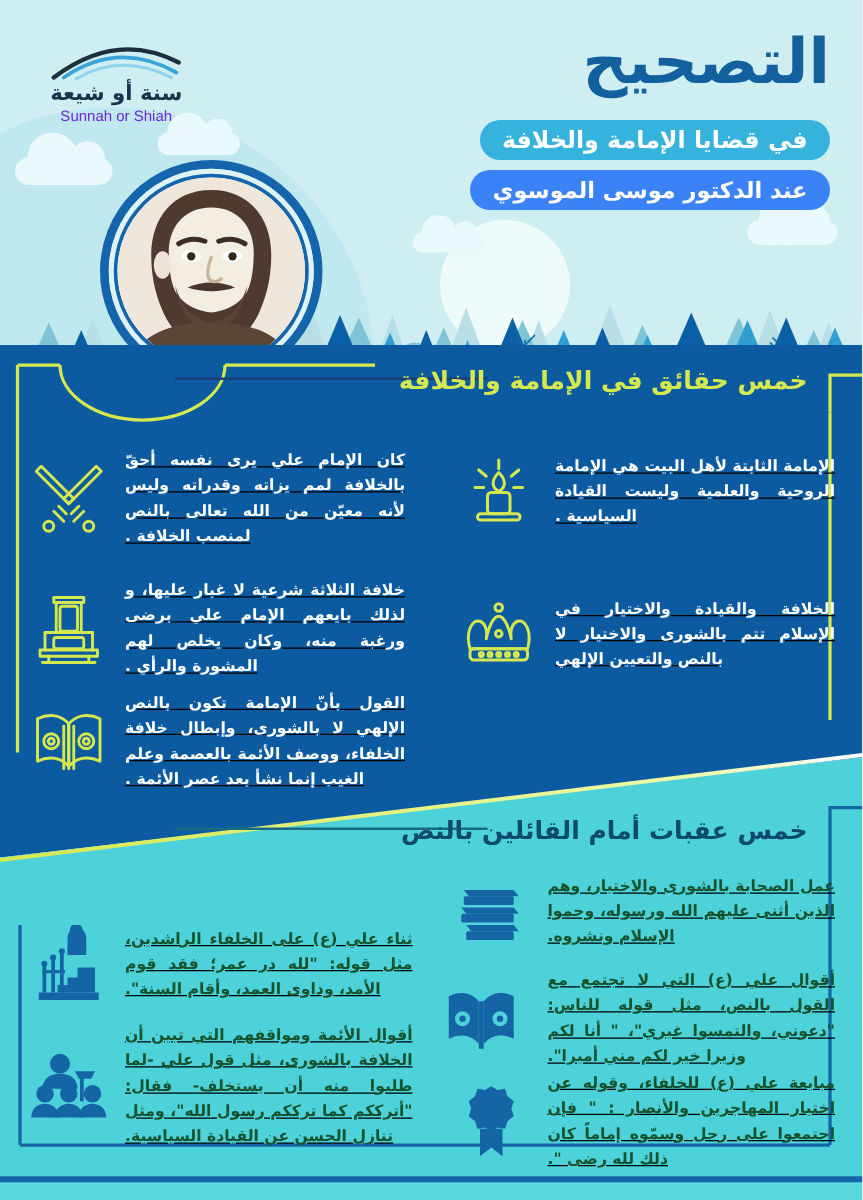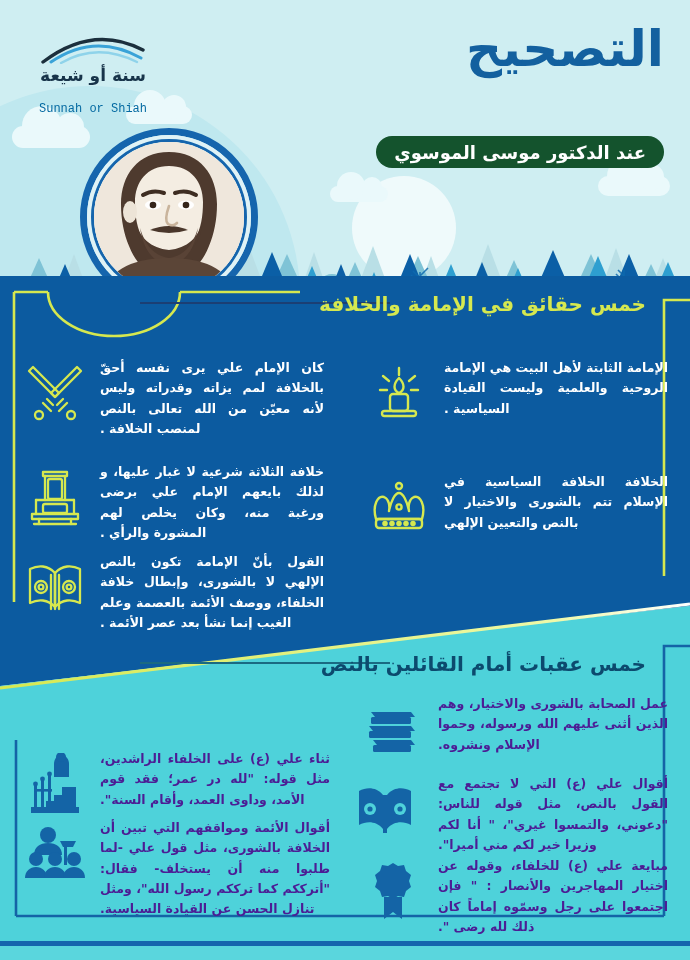--- a/index.html
+++ b/index.html
@@ -51,40 +51,40 @@
   }
 
   
   .logo { position: absolute; left: 28px; top: 28px; width: 130px; text-align: center; }
   .logo-arcs { position: relative; width: 112px; height: 36px; margin: 0 auto 2px; }
   .logo-arcs svg { display: block; }
   .logo-ar {
     font-size: 17px; color: #18344a; line-height: 1.1; direction: rtl;
     font-weight: bold; letter-spacing: -0.5px;
   }
-  .logo-en { font-size: 12px; color: #0369a1; font-family: Liberation Mono, monospace; margin-top: 17px; }
+  .logo-en { font-size: 12px; color: #6d28d9; font-family: Liberation Sans, sans-serif; margin-top: 1px; }
 
   
   .title-main {
     position: absolute; right: 26px; top: 24px;
     font-size: 50px; font-weight: bold; color: #13609f;
     direction: rtl; letter-spacing: 1px; line-height: 1;
   }
   .pill {
     position: absolute; direction: rtl; border-radius: 18px;
     font-weight: bold; color: #ffffff; display: flex; align-items: center;
     justify-content: flex-start; padding: 0 18px; white-space: nowrap;
   }
   .pill-blue {
     right: 26px; top: 96px; height: 32px; font-size: 19px;
     background: #35b3dd;
   }
   .pill-green {
     right: 26px; top: 136px; height: 32px; font-size: 18px;
-    background: #14532d;
+    background: #3b82f6;
   }
 
   
   .forest { position: absolute; left: 0; top: 196px; width: 690px; height: 124px; overflow: hidden; }
 
   
   .panel-blue {
     position: absolute; left: 0; top: 276px; width: 690px; height: 410px;
     background: #0c5ba0;
     clip-path: polygon(0 0, 690px 0, 690px 330px, 0 410px);
@@ -111,45 +111,45 @@
   }
   .sec-rule.r1 { right: 300px; top: 302px; width: 250px; background: #1b3f74; }
   .sec-rule.r2 { right: 300px; top: 662px; width: 250px; background: #1a6a82; }
 
   
   .bracket { position: absolute; pointer-events: none; }
 
   
   .item {
     position: absolute; display: flex; flex-direction: row-reverse;
-    align-items: flex-start; direction: rtl; gap: 12px;
+    align-items: center; direction: rtl; gap: 12px; text-decoration: underline;
   }
   .item .ico {
     flex: 0 0 auto; width: 66px; height: 70px;
     display: flex; align-items: center; justify-content: center;
   }
   .item .txt {
     direction: rtl; text-align: justify; text-align-last: left;
     font-size: 12.5px; line-height: 1.62; font-weight: bold;
   }
   .blue-item .txt { color: #ffffff; width: 224px; }
-  .teal-item .txt { color: #4c1d95; width: 230px; }
+  .teal-item .txt { color: #14532d; width: 230px; }
 
   
   .bi-r1 { right: 22px; top: 358px; }
   .bi-r2 { right: 22px; top: 472px; }
   .bi-l1 { left: 22px;  top: 358px; }
   .bi-l2 { left: 22px;  top: 462px; }
   .bi-l3 { left: 22px;  top: 552px; }
 
   
   .ti-r1 { right: 22px; top: 694px; }
   .ti-r2 { right: 22px; top: 774px; gap: 20px; }
   .ti-r3 { right: 22px; top: 856px; }
-  .ti-l1 { left: 22px;  top: 736px; margin-top: 13px; }
+  .ti-l1 { left: 22px;  top: 736px; }
   .ti-l2 { left: 22px;  top: 818px; }
 
   
   .portrait-wrap {
     position: absolute; left: 80px; top: 128px;
     width: 178px; height: 178px;
   }
   .ring-out {
     position: absolute; inset: 0; border-radius: 50%;
     border: 7px solid #1565ad;
@@ -266,20 +266,21 @@
         <path d="M6 34 Q56 -4 106 22" stroke="#1b2f3d" stroke-width="3.4" fill="none" stroke-linecap="round"></path>
         <path d="M14 34 Q58 4 104 30" stroke="#3aa3d8" stroke-width="3" fill="none" stroke-linecap="round"></path>
         <path d="M24 35 Q60 14 100 34" stroke="#8fd3ea" stroke-width="2.4" fill="none" stroke-linecap="round"></path>
       </svg>
     </div>
     <div class="logo-ar">سنة أو شيعة</div>
     <div class="logo-en">Sunnah or Shiah</div>
   </div>
 
   <div class="title-main">التصحيح</div>
+  <div class="pill pill-blue">في قضايا الإمامة والخلافة</div>
   <div class="pill pill-green">عند الدكتور موسى الموسوي</div>
 
   <div class="portrait-wrap">
     <div class="ring-out"></div>
     <div class="ring-mid"></div>
     <div class="ring-in"></div>
     <div class="photo">
       <svg width="150" height="150" viewBox="0 0 150 150">
         <rect width="150" height="150" fill="#efe7dc"></rect>
 
@@ -370,21 +371,21 @@
         <path d="M6 40 C2 26 8 16 14 18 c5 2 6 9 5 14 C21 22 25 14 29 14 s8 8 10 18 c-1-5 0-12 5-14 c6-2 12 8 8 22z"></path>
         <rect x="6" y="40" width="46" height="9" rx="3"></rect>
         <circle cx="15" cy="44.5" r="1.6" fill="#d6e84f"></circle>
         <circle cx="22" cy="44.5" r="1.6" fill="#d6e84f"></circle>
         <circle cx="29" cy="44.5" r="1.6" fill="#d6e84f"></circle>
         <circle cx="36" cy="44.5" r="1.6" fill="#d6e84f"></circle>
         <circle cx="43" cy="44.5" r="1.6" fill="#d6e84f"></circle>
         <circle cx="29" cy="28" r="2.6"></circle>
       </svg>
     </span>
-    <span class="txt">الخلافة الخلافة السياسية في الإسلام تتم بالشورى والاختيار لا بالنص والتعيين الإلهي</span>
+    <span class="txt">الخلافة والقيادة والاختيار في الإسلام تتم بالشورى والاختيار لا بالنص والتعيين الإلهي</span>
   </div>
 
   <div class="item blue-item bi-l1">
     <span class="ico">
       <svg width="60" height="60" viewBox="0 0 60 60" stroke="#d6e84f" stroke-width="2.3" fill="none" stroke-linecap="round" stroke-linejoin="round">
         <path d="M52 4 L26 30 l4 4 L56 8 z"></path>
         <path d="M8 4 L34 30 l-4 4 L4 8 z"></path>
         <path d="M18 40 l8 8"></path>
           <path d="M42 40 l-8 8"></path>
         <circle cx="14" cy="52" r="4"></circle>

